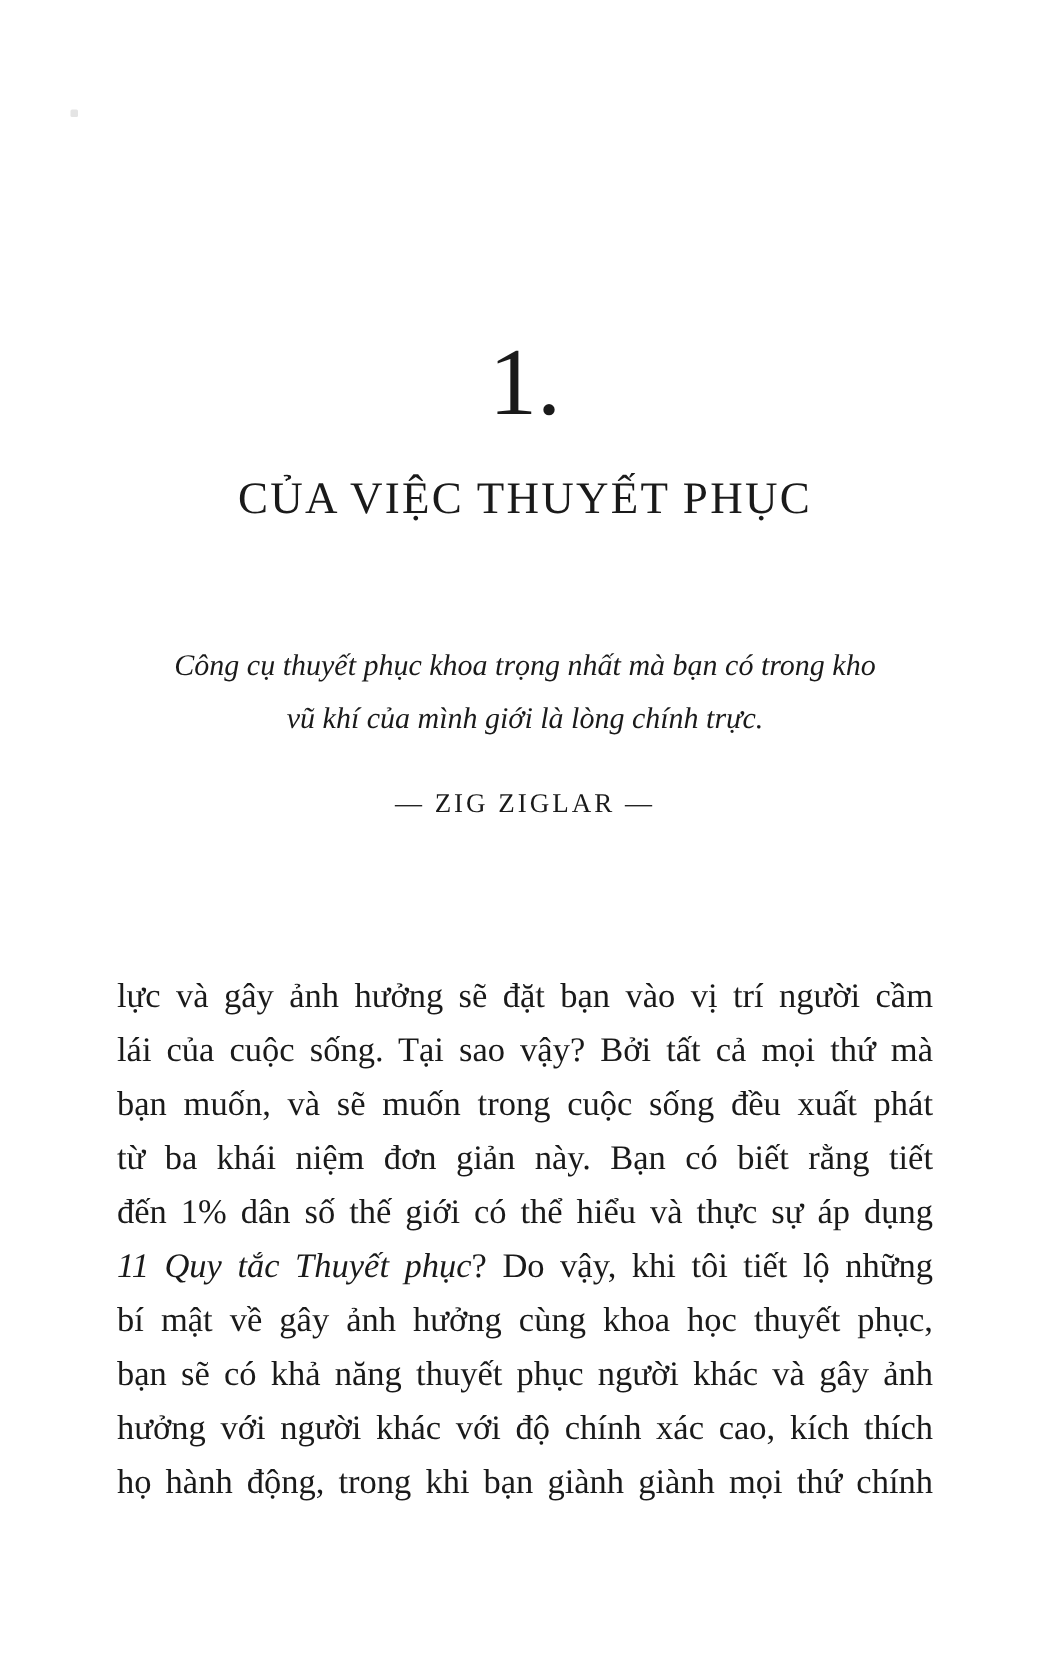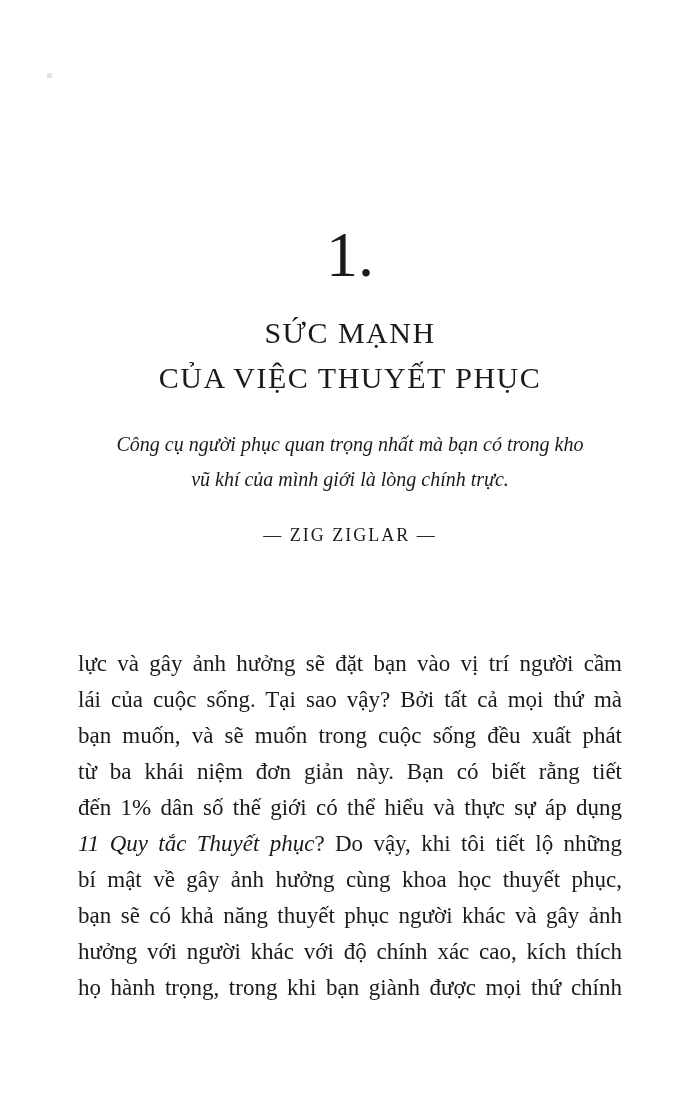--- a/index.html
+++ b/index.html
@@ -91,35 +91,34 @@
 </style>
 </head>
 <body>
 
 <div class="page">
   <div class="speck"></div>
 
   <div class="chapter-number">1.</div>
 
   <h1 class="chapter-title">
-    <span class="title-line">SỨC MẠNH</span>
     <span class="title-line">CỦA VIỆC THUYẾT PHỤC</span>
   </h1>
 
   <div class="epigraph">
-    <div class="epigraph-line">Công cụ người phục quan trọng nhất mà bạn có trong kho</div>
+    <div class="epigraph-line">Công cụ thuyết phục khoa trọng nhất mà bạn có trong kho</div>
     <div class="epigraph-line">vũ khí của mình giới là lòng chính trực.</div>
     <div class="epigraph-attribution">— ZIG ZIGLAR —</div>
   </div>
 
   <div class="body-text" id="body-text">
       <div class="body-line"><span>lực và gây ảnh hưởng sẽ đặt bạn vào vị trí người cầm</span></div>
       <div class="body-line"><span>lái của cuộc sống. Tại sao vậy? Bởi tất cả mọi thứ mà</span></div>
       <div class="body-line"><span>bạn muốn, và sẽ muốn trong cuộc sống đều xuất phát</span></div>
       <div class="body-line"><span>từ ba khái niệm đơn giản này. Bạn có biết rằng tiết</span></div>
       <div class="body-line"><span>đến 1% dân số thế giới có thể hiểu và thực sự áp dụng</span></div>
       <div class="body-line"><span class="italic">11 Quy tắc Thuyết phục</span><span>? Do vậy, khi tôi tiết lộ những</span></div>
       <div class="body-line"><span>bí mật về gây ảnh hưởng cùng khoa học thuyết phục,</span></div>
       <div class="body-line"><span>bạn sẽ có khả năng thuyết phục người khác và gây ảnh</span></div>
       <div class="body-line"><span>hưởng với người khác với độ chính xác cao, kích thích</span></div>
-      <div class="body-line"><span>họ hành trọng, trong khi bạn giành được mọi thứ chính</span></div>
+      <div class="body-line"><span>họ hành động, trong khi bạn giành giành mọi thứ chính</span></div>
     </div>
 </div>
 
 </body></html>

